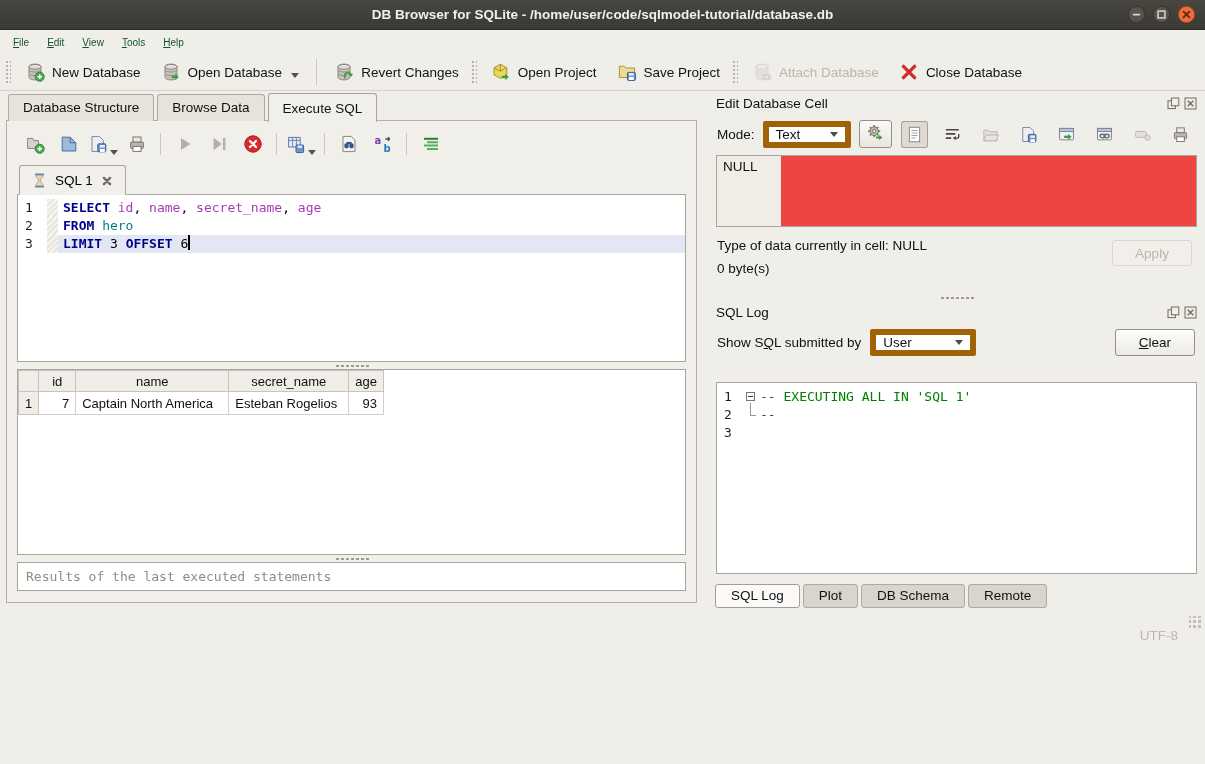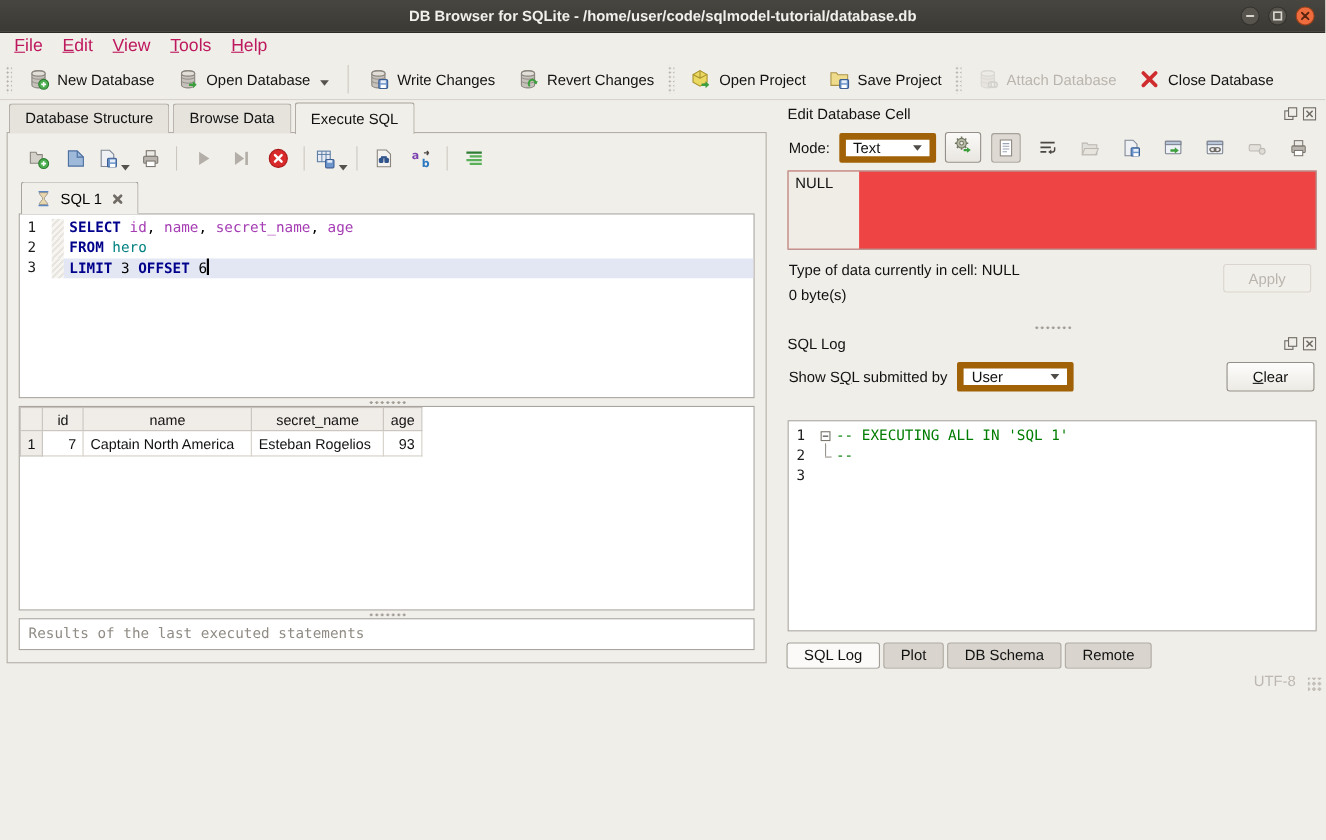--- a/index.html
+++ b/index.html
@@ -9,21 +9,21 @@
 
   
   .titlebar { height:30px; background:linear-gradient(#484641,#3a3934); display:flex; align-items:center; justify-content:center; position:relative; border-bottom:1px solid #2c2b27; }
   .titlebar .title { color:#f2f0ec; font-size:13.5px; font-weight:bold; }
   .win-controls { position:absolute; right:9px; top:5px; display:flex; gap:6px; }
   .win-btn { width:19px; height:19px; cursor:default; }
   .win-btn svg { width:19px; height:19px; display:block; }
 
   
   .menubar { height:24px; display:flex; align-items:center; padding-left:4px; background:#f0eee9; }
-  .menu-item { font-size:16px; color:#be185d; padding:3px 9px; }
+  .menu-item { font-size:10px; color:#14532d; padding:3px 9px; }
 
   
   .toolbar { height:37px; display:flex; align-items:center; padding-left:3px; border-bottom:1px solid #d7d3cc; background:#f0eee9; }
   .t-handle { width:6px; height:26px; margin:0 4px 0 2px;
      background-image:radial-gradient(#b7b3ac 34%, transparent 40%); background-size:4px 4px; background-position:0 1px; }
   .t-sep { width:1px; height:26px; background:#ccc8c1; margin:0 7px; }
   .tool-btn { display:flex; align-items:center; gap:7px; padding:5px 10px; font-size:13.5px; color:#121212; }
   .tool-btn .ticon { width:20px; height:20px; }
   .tool-btn .ticon svg { width:20px; height:20px; display:block; }
   .tool-btn.disabled { color:#b9b5ae; }
@@ -120,21 +120,21 @@
   .fcorner-v { position:absolute; left:7px; top:-1px; height:10px; width:1px; background:#9a968f; }
   .fcorner-h { position:absolute; left:7px; top:9px; width:6px; height:1px; background:#9a968f; }
   .ltext { white-space:pre; }
 
   .bottom-tabs { height:26px; display:flex; gap:3px; padding:2px 0 0 1px; margin-top:8px; flex:none; }
   .btab { font-size:13.5px; padding:3px 15px 4px; background:#d9d5ce; border:1px solid #aeaaa3; border-radius:3px; color:#111; }
   .btab.active { background:#fbfaf8; border-color:#a39f98; }
 
   
   .statusbar { position:absolute; left:0; right:0; bottom:0; height:24px; background:#f0eee9; }
-  .encoding { position:absolute; right:27px; top:4px; font-size:13.5px; color:#bcb8b1; }
+  .encoding { position:absolute; right:27px; top:20px; font-size:13.5px; color:#bcb8b1; }
   .grip { position:absolute; right:3px; bottom:3px; width:13px; height:13px;
      background-image:radial-gradient(#c3bfb8 40%, transparent 46%); background-size:5px 5px; background-position:bottom right; }
 </style>
 </head>
 <body>
 
 <div id="app">
 
   <div class="titlebar">
     <span class="title">DB Browser for SQLite - /home/user/code/sqlmodel-tutorial/database.db</span>
@@ -183,33 +183,20 @@
             <ellipse cx="10" cy="4.8" rx="6" ry="2.4" fill="#e2dfd9" stroke="#8a867f"></ellipse>
             <path d="M4 8.4c1.2 1 3.4 1.6 6 1.6s4.8-.6 6-1.6M4 12c1.2 1 3.4 1.6 6 1.6s4.8-.6 6-1.6" fill="none" stroke="#8a867f" stroke-width=".8"></path>
             <path d="M10.8 15h5" stroke="#3c9e3c" stroke-width="2.4"></path>
             <path d="M14.4 11.8l3.4 3.2-3.4 3.2z" fill="#3c9e3c"></path>
           </svg>
         </span>
         <span>Open Database</span>
         <span class="mini-drop"></span>
       </div>
       <div class="t-sep"></div>
-      <div class="tool-btn">
-        <span class="ticon">
-          <svg viewBox="0 0 20 20">
-            <path d="M4 4.8c0-1.5 2.7-2.7 6-2.7s6 1.2 6 2.7v10.4c0 1.5-2.7 2.7-6 2.7s-6-1.2-6-2.7z" fill="#c6c2bb" stroke="#8a867f"></path>
-            <ellipse cx="10" cy="4.8" rx="6" ry="2.4" fill="#e2dfd9" stroke="#8a867f"></ellipse>
-            <path d="M4 8.4c1.2 1 3.4 1.6 6 1.6s4.8-.6 6-1.6M4 12c1.2 1 3.4 1.6 6 1.6s4.8-.6 6-1.6" fill="none" stroke="#8a867f" stroke-width=".8"></path>
-            <rect x="10.4" y="10.4" width="8" height="8" rx="1" fill="#6d96cc" stroke="#3c5e93"></rect>
-            <rect x="12" y="11" width="4.8" height="2.6" fill="#e8eef7"></rect>
-            <rect x="12" y="15" width="4.8" height="3" fill="#fff"></rect>
-          </svg>
-        </span>
-        <span>Write Changes</span>
-      </div>
       <div class="tool-btn">
         <span class="ticon">
           <svg viewBox="0 0 20 20">
             <path d="M4 4.8c0-1.5 2.7-2.7 6-2.7s6 1.2 6 2.7v10.4c0 1.5-2.7 2.7-6 2.7s-6-1.2-6-2.7z" fill="#c6c2bb" stroke="#8a867f"></path>
             <ellipse cx="10" cy="4.8" rx="6" ry="2.4" fill="#e2dfd9" stroke="#8a867f"></ellipse>
             <path d="M4 8.4c1.2 1 3.4 1.6 6 1.6s4.8-.6 6-1.6M4 12c1.2 1 3.4 1.6 6 1.6s4.8-.6 6-1.6" fill="none" stroke="#8a867f" stroke-width=".8"></path>
             <path d="M11.6 16.4a3.4 3.4 0 1 1 5.8-2.4" fill="none" stroke="#3c9e3c" stroke-width="1.8"></path>
             <path d="M18.9 11.6l-1.5 3.2-2.7-2.2z" fill="#3c9e3c"></path>
           </svg>
         </span>

